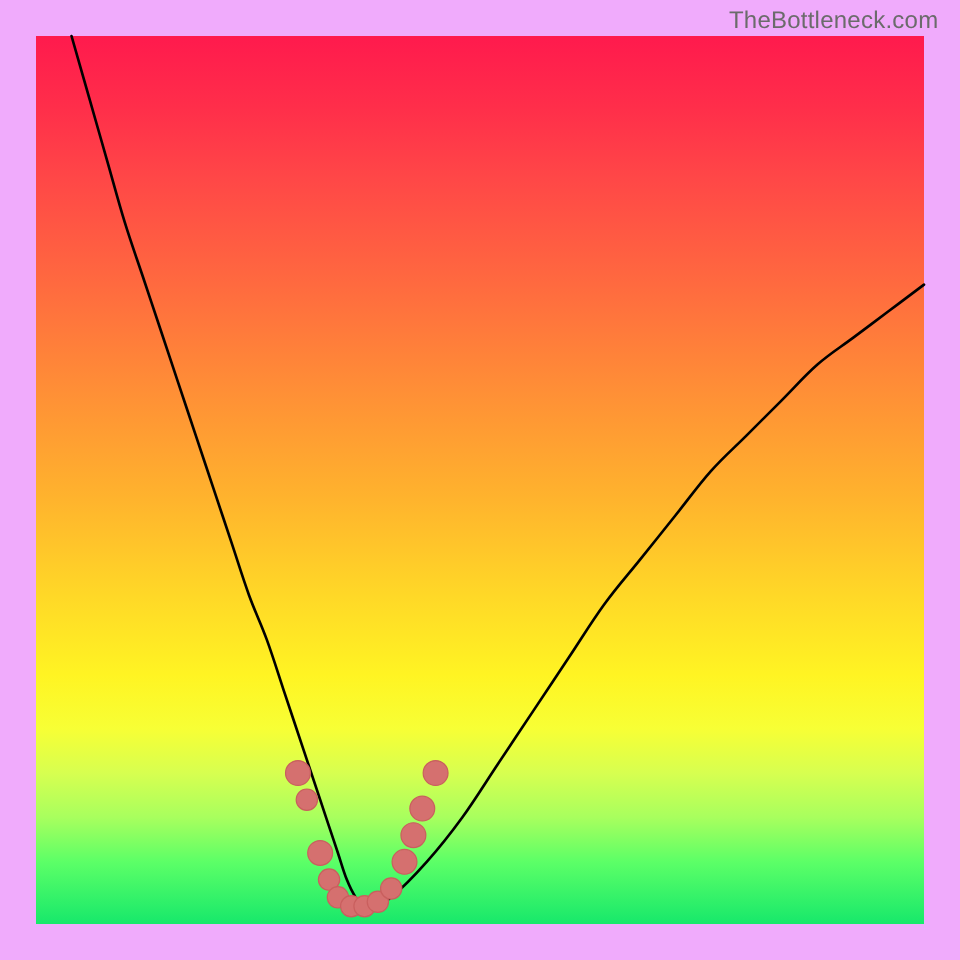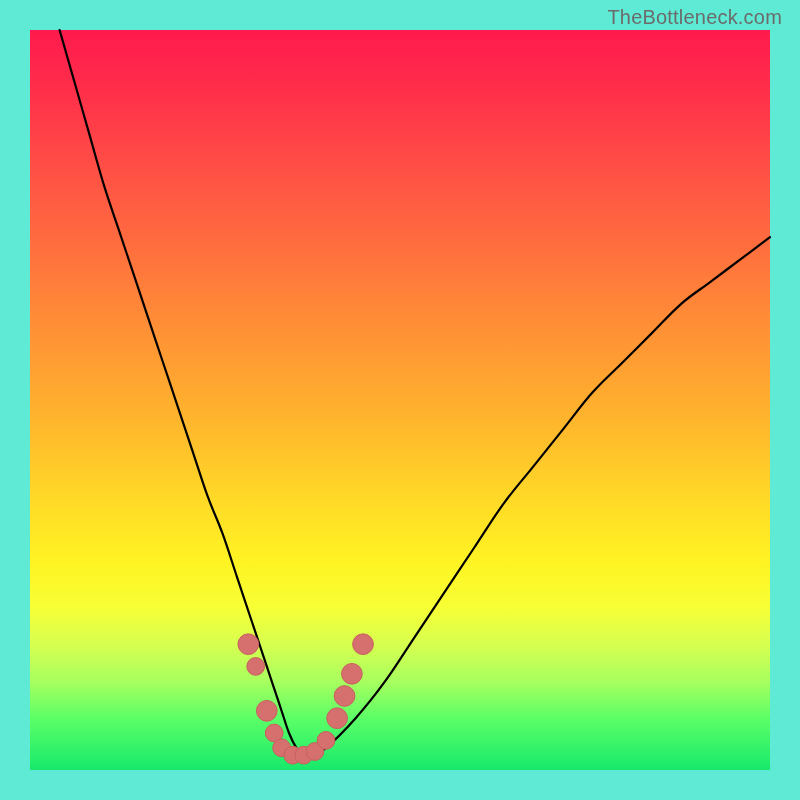--- a/index.html
+++ b/index.html
@@ -10,21 +10,21 @@
     background: #000;
     overflow: hidden;
     font-family: Arial, Helvetica, sans-serif;
   }
   .frame {
     position: absolute;
     left: 0;
     top: 0;
     width: 800px;
     height: 800px;
-    background: #5eead4;
+    background: #f0abfc;
   }
   .plot-area {
     position: absolute;
     left: 30px;
     top: 30px;
     width: 740px;
     height: 740px;
     
     background: linear-gradient(to bottom,
       #ff1a4d 0%,

